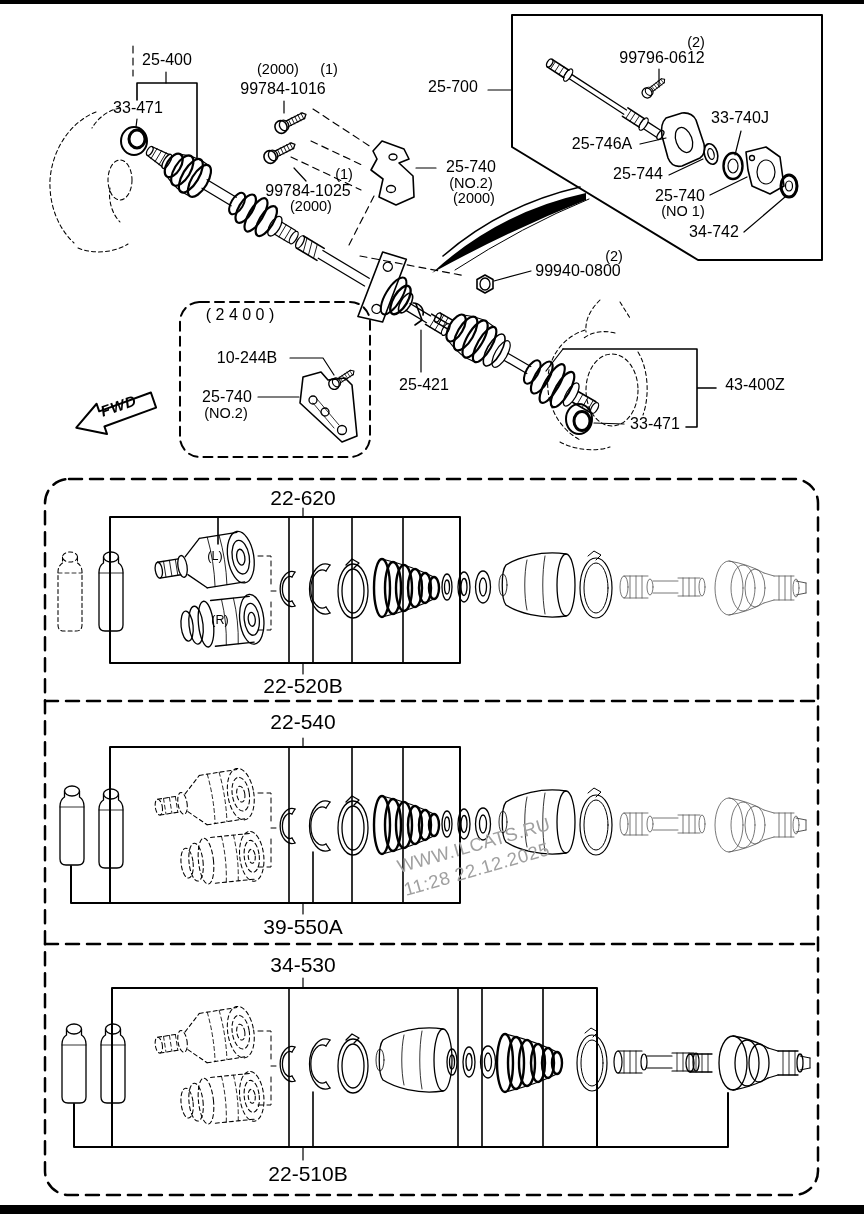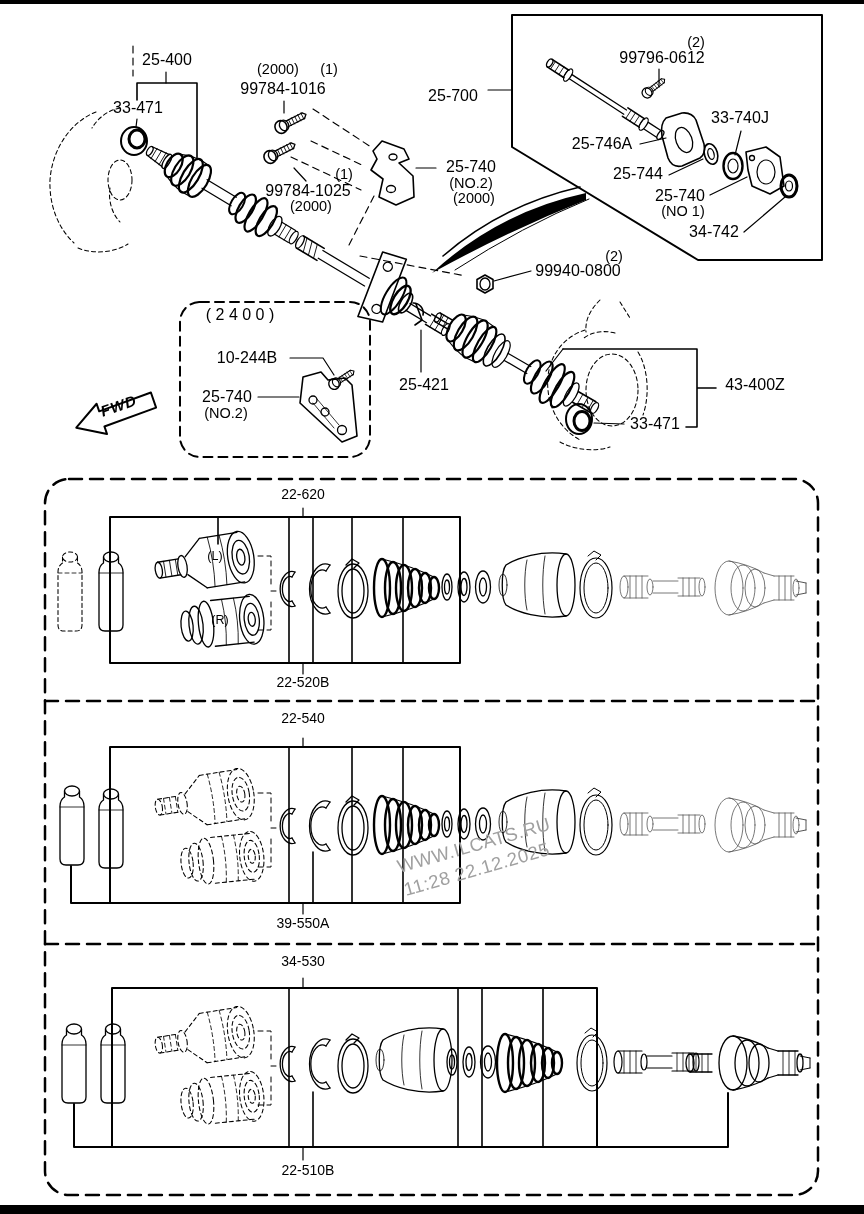--- a/index.html
+++ b/index.html
@@ -17,21 +17,21 @@
   .faint{stroke:#555;stroke-width:0.8}
   .dash{stroke-dasharray:7 5;stroke-width:1.15}
   .d1{stroke-dasharray:5 4;stroke-width:1}
   .bdash{stroke-dasharray:13 8;stroke-width:2.5}
   .bdash2{stroke-dasharray:9 6;stroke-width:2}
   .fillb{fill:#000;stroke:none}
   .lbl{position:absolute;transform:translateX(-50%);font-size:16px;line-height:1.06;
        white-space:nowrap;z-index:3;text-align:center;}
   .sub{font-size:14.5px;}
   .mark{font-size:12.5px;}
-  .row-lbl{font-size:14px;}
+  .row-lbl{font-size:21px;}
   .fwd-txt{position:absolute;left:100px;top:397px;transform:rotate(-19deg);
        font-size:15px;font-weight:700;font-style:italic;letter-spacing:1px;z-index:3;}
   .wm{position:absolute;left:398px;top:833px;transform:rotate(-16deg);
       font-size:18.5px;letter-spacing:.5px;line-height:1.3;white-space:nowrap;z-index:4;}
 </style>
 </head>
 <body>
 
 <div class="stage">
   <div class="bar bar-top"></div>
@@ -425,21 +425,21 @@
   </svg>
 
   <div class="lbl" style="left:167px;top:52px">25-400</div>
   <div class="lbl" style="left:138px;top:100px">33-471</div>
   <div class="lbl sub" style="left:278px;top:62px">(2000)</div>
   <div class="lbl sub" style="left:329px;top:62px">(1)</div>
   <div class="lbl" style="left:283px;top:81px">99784-1016</div>
   <div class="lbl sub" style="left:344px;top:167px">(1)</div>
   <div class="lbl" style="left:308px;top:183px">99784-1025</div>
   <div class="lbl sub" style="left:311px;top:199px">(2000)</div>
-  <div class="lbl" style="left:453px;top:88px">25-700</div>
+  <div class="lbl" style="left:453px;top:79px">25-700</div>
   <div class="lbl sub" style="left:696px;top:35px">(2)</div>
   <div class="lbl" style="left:662px;top:50px">99796-0612</div>
   <div class="lbl" style="left:740px;top:110px">33-740J</div>
   <div class="lbl" style="left:602px;top:136px">25-746A</div>
   <div class="lbl" style="left:638px;top:166px">25-744</div>
   <div class="lbl" style="left:680px;top:188px">25-740</div>
   <div class="lbl sub" style="left:683px;top:204px">(NO 1)</div>
   <div class="lbl" style="left:714px;top:224px">34-742</div>
   <div class="lbl" style="left:471px;top:159px">25-740</div>
   <div class="lbl sub" style="left:471px;top:176px">(NO.2)</div>

